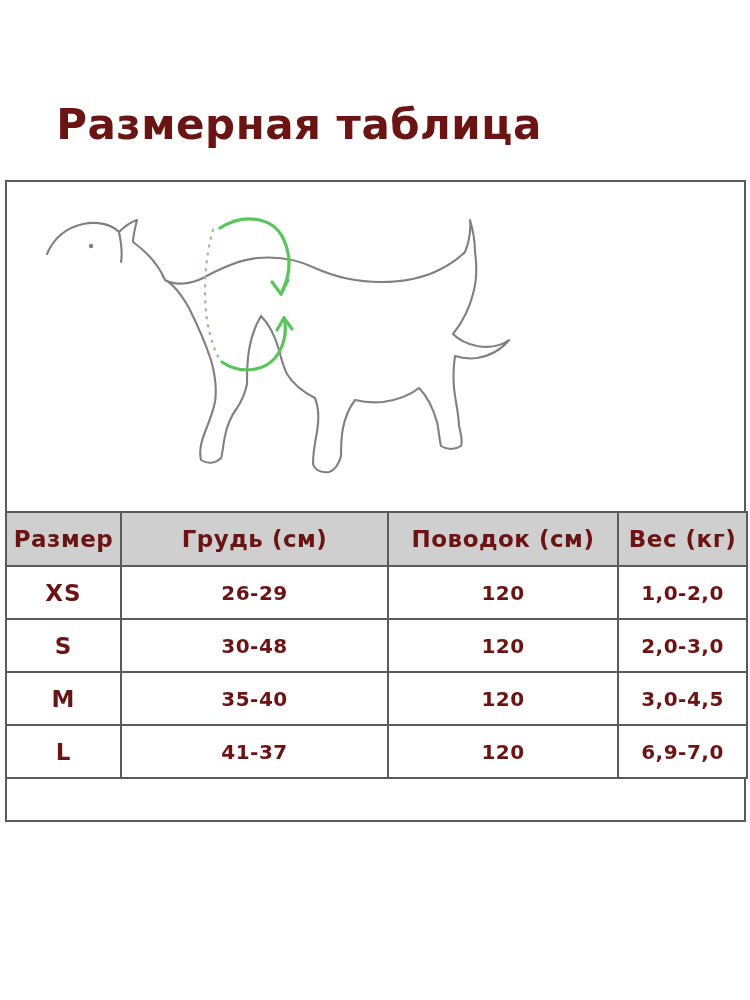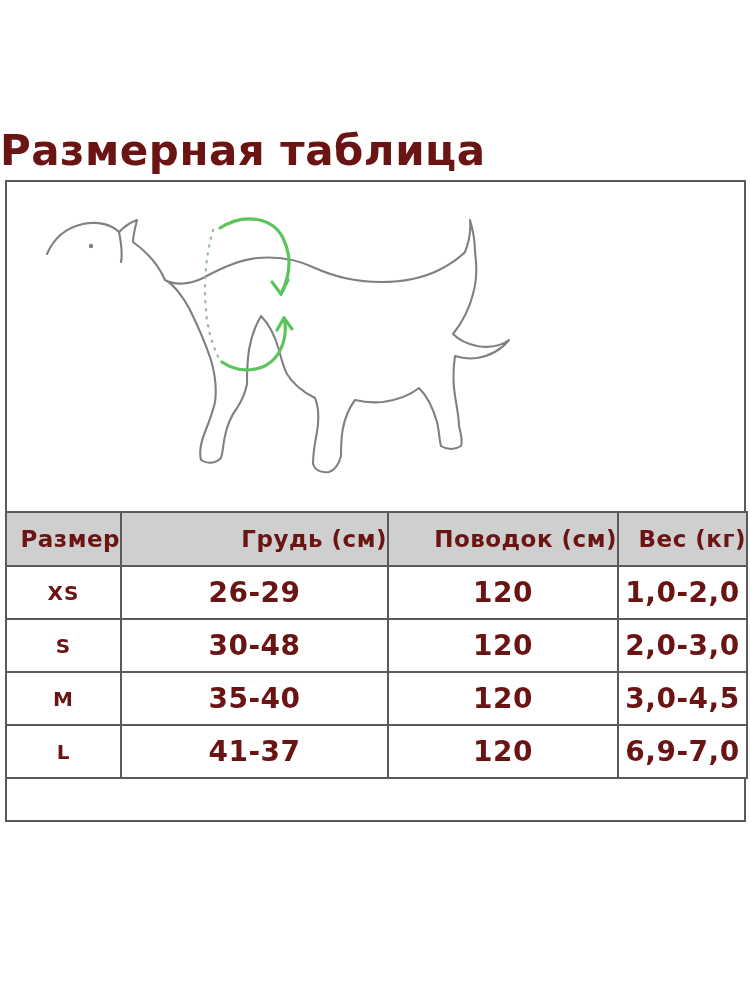--- a/index.html
+++ b/index.html
@@ -14,28 +14,28 @@
     font-family: "DejaVu Sans", sans-serif;
     overflow: hidden;
   }
 
   
   .title {
     position: absolute;
     left: 0;
     top: 104px;
     width: 598px;
+    text-align: center;
     color: #6b1414;
     font-family: "DejaVu Sans", sans-serif;
     font-size: 42px;
     font-weight: bold;
     letter-spacing: 0.5px;
     line-height: 1;
     white-space: nowrap;
-    margin-top: 26px;
   }
 
   
   .frame {
     position: absolute;
     left: 5px;
     top: 180px;
     width: 741px;
     height: 642px;
     border: 2px solid #5a5a5a;
@@ -91,30 +91,29 @@
     font-weight: bold;
     padding: 0;
     overflow: hidden;
     white-space: nowrap;
   }
   .sizetable thead th {
     background: #cfcfcf;
     height: 52px;
     font-size: 23px;
     letter-spacing: 0.5px;
-    text-align: right;
   }
   .sizetable tbody td {
     background: #ffffff;
     height: 51px;
-    font-size: 28px;
+    font-size: 20px;
     letter-spacing: 0.5px;
   }
   .sizetable tbody td.size-cell {
-    font-size: 20px;
+    font-size: 23px;
     letter-spacing: 1px;
   }
 </style>
 </head>
 <body>
 
 <div class="title">Размерная таблица</div>
 
 <div class="frame">
 

